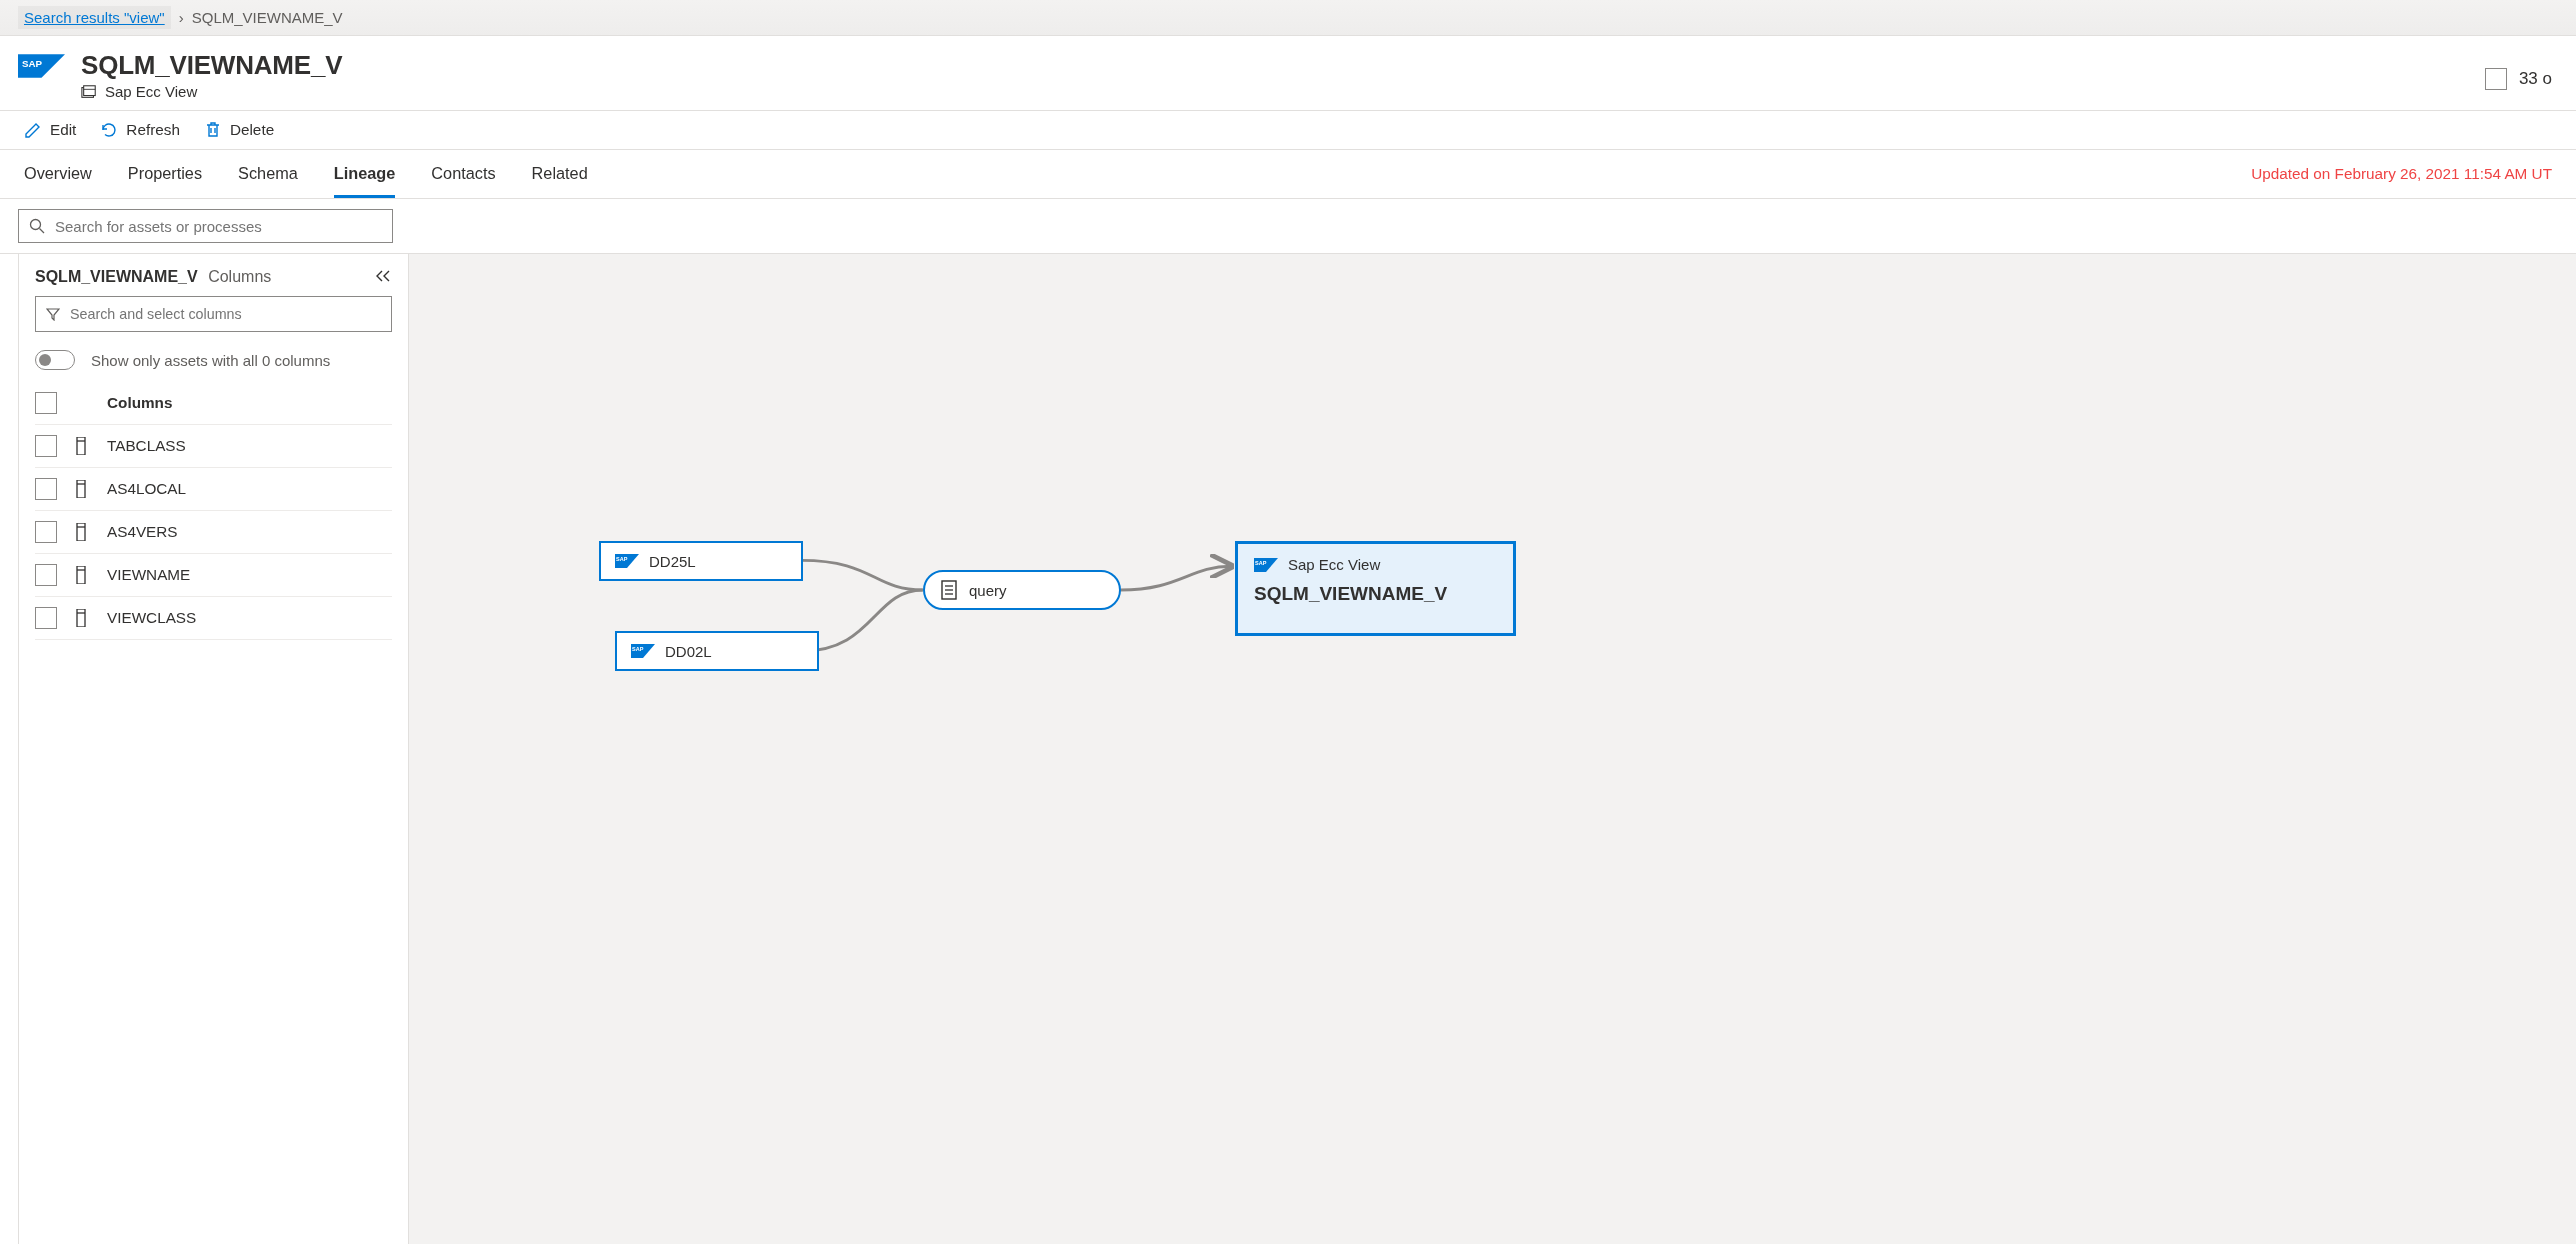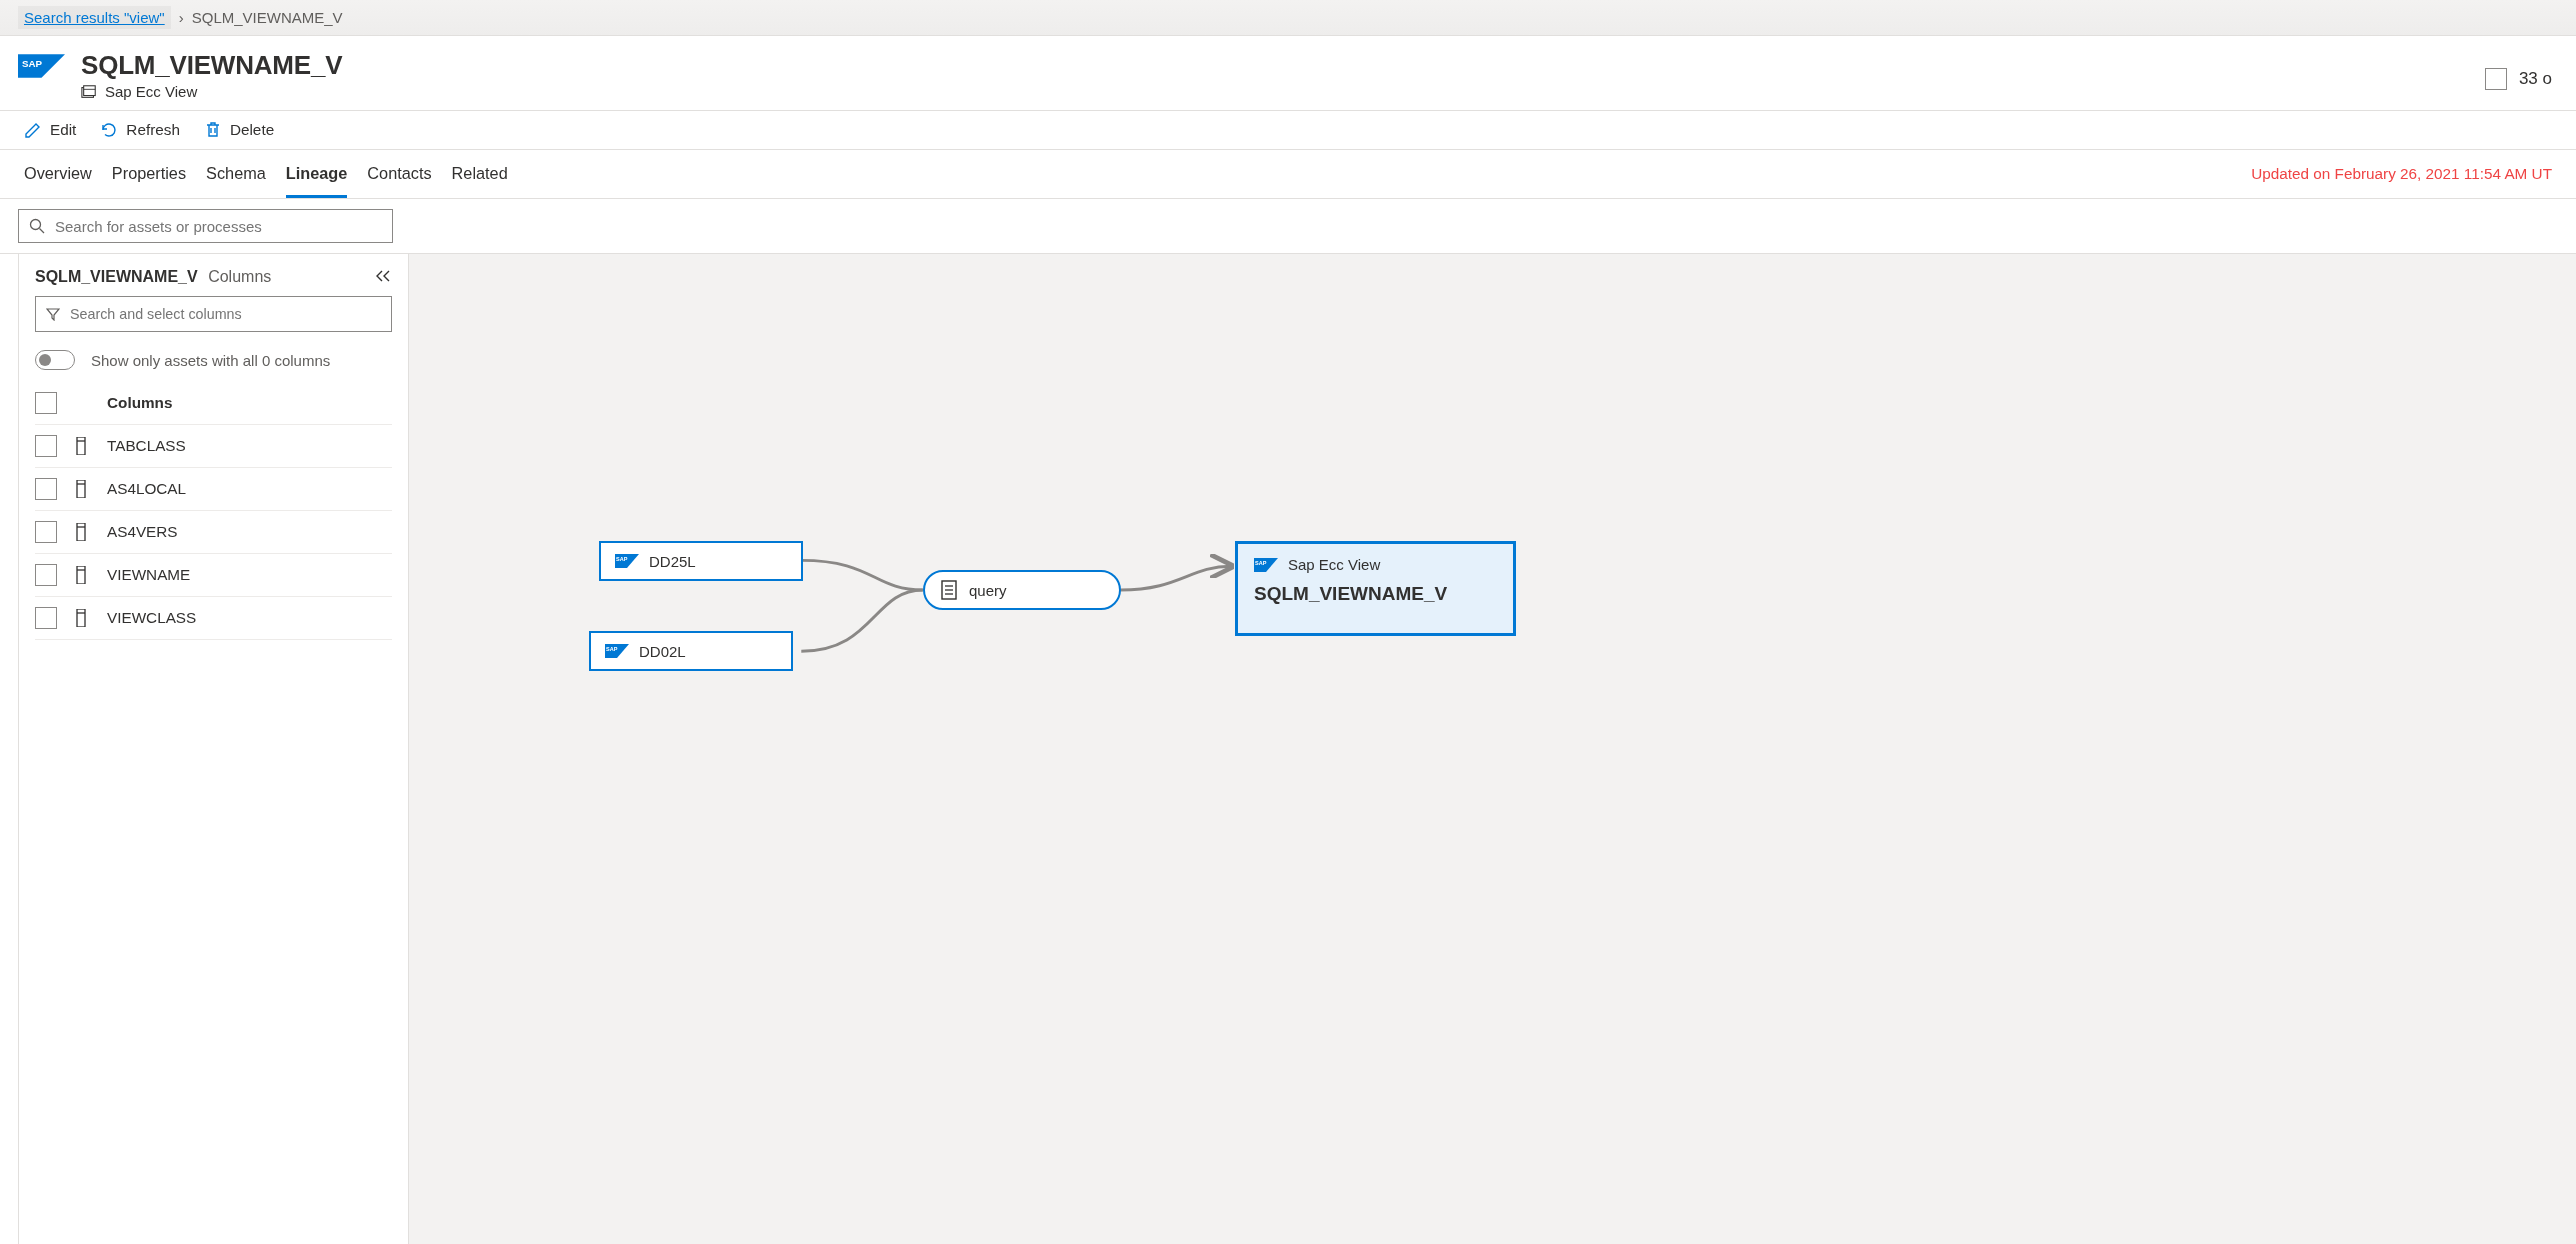--- a/index.html
+++ b/index.html
@@ -88,21 +88,21 @@
   .toolbar-icon { color: #0078d4; width: 18px; height: 18px; }
 
   
   .tabs-bar {
     display: flex;
     align-items: center;
     justify-content: space-between;
     padding: 0 24px;
     border-bottom: 1px solid #e1dfdd;
   }
-  .tabs { display: flex; gap: 20px; }
+  .tabs { display: flex; gap: 36px; }
   .tab {
     padding: 14px 0 12px 0;
     font-size: 16.3px;
     color: #323130;
     cursor: pointer;
     border-bottom: 3px solid transparent;
   }
   .tab.active {
     font-weight: 600;
     border-bottom-color: #0078d4;
@@ -474,21 +474,21 @@
 
       <path d="M 720 340 C 780 340, 790 316, 832 316" fill="none" stroke="#8a8886" stroke-width="3" marker-end="url(#arrowhead)"></path>
     </svg>
 
     <div class="node table" style="left:190px;top:287px">
       <svg class="sap-mini" viewBox="0 0 24 14">
           <use href="#sap-ecc-logo-mini"></use>
         </svg>
       <span>DD25L</span>
     </div>
-    <div class="node table" style="left:180px;top:377px">
+    <div class="node table" style="left:206px;top:377px">
       <svg class="sap-mini" viewBox="0 0 24 14">
           <use href="#sap-ecc-logo-mini"></use>
         </svg>
       <span>DD02L</span>
     </div>
     <div class="node process" style="left:514px;top:316px">
       <svg class="doc-icon" viewBox="0 0 18 20">
           <use href="#doc-icon"></use>
         </svg>
       <span>query</span>

